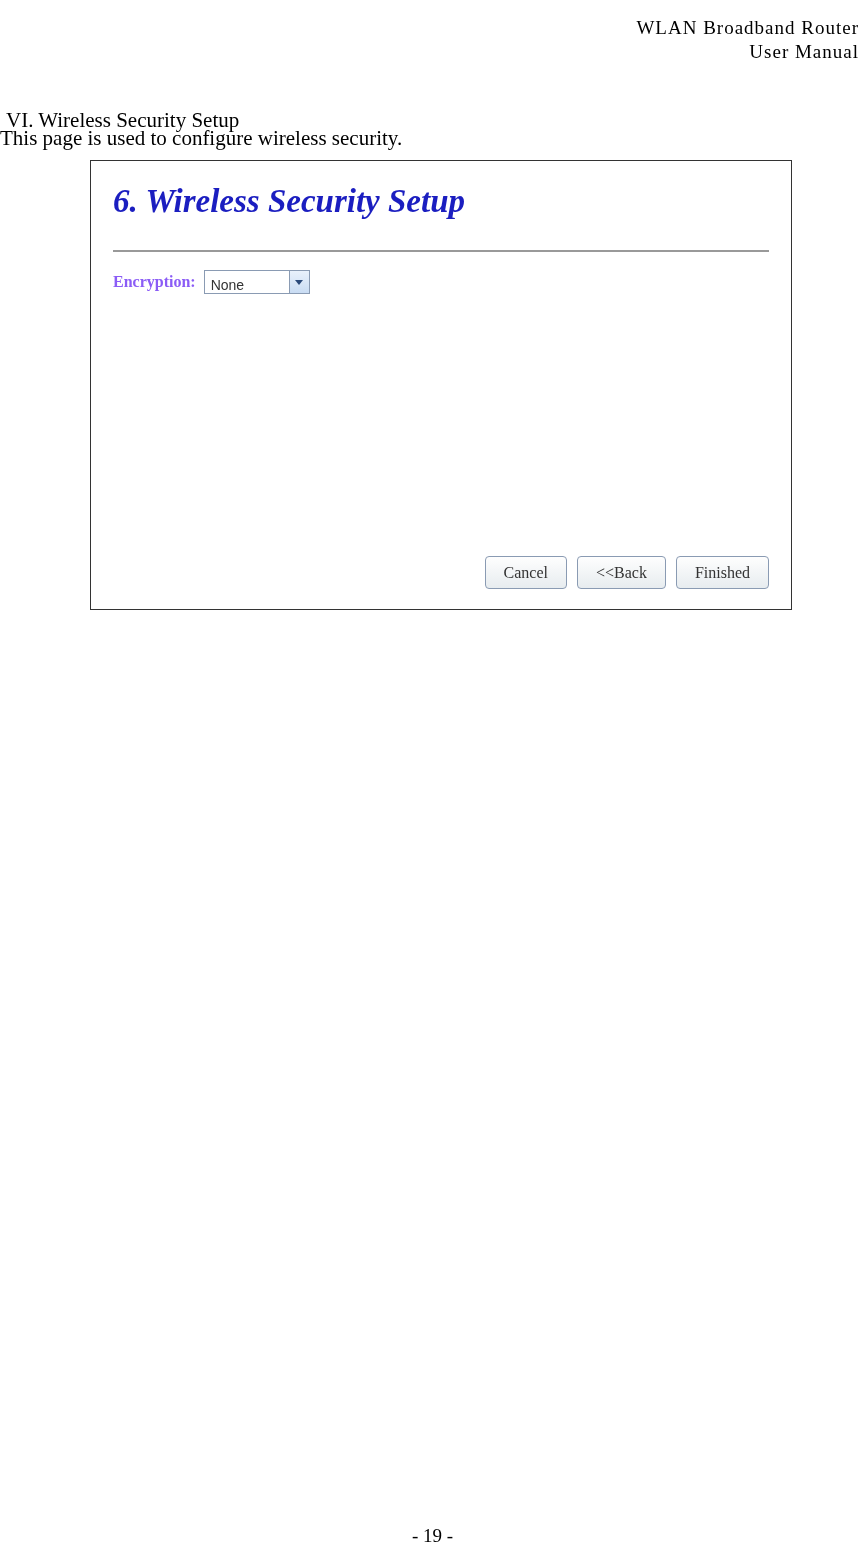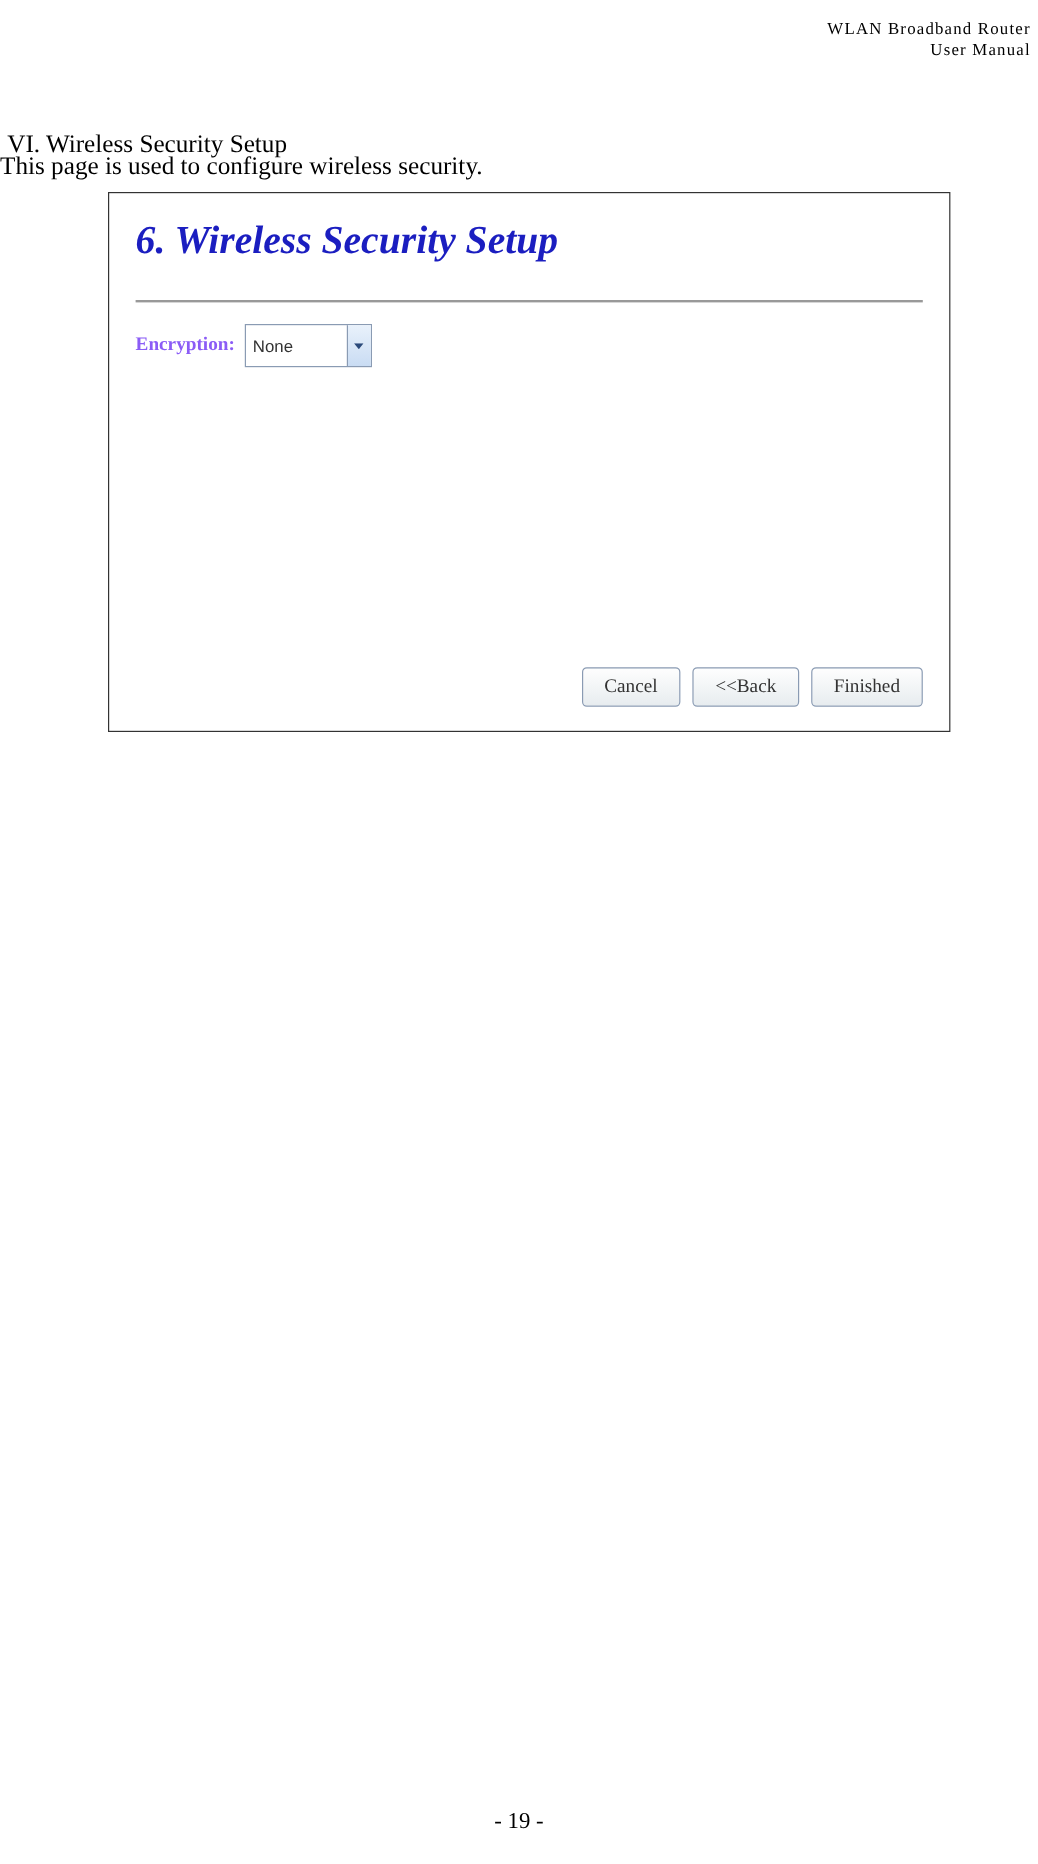--- a/index.html
+++ b/index.html
@@ -12,21 +12,21 @@
       height: 1553px;
       background: #ffffff;
       font-family: "Times New Roman", Times, serif;
       position: relative;
     }
     .header-right {
       position: absolute;
       top: 16px;
       right: 6px;
       text-align: right;
-      font-size: 14px;
+      font-size: 19px;
       line-height: 1.25;
       letter-spacing: 1px;
     }
     .section-heading {
       position: absolute;
       top: 108px;
       left: 6px;
       font-size: 21px;
     }
     .section-desc {
@@ -71,24 +71,24 @@
       gap: 8px;
     }
     .field-label {
       font-weight: bold;
       font-size: 16px;
       color: #8b5cf6;
     }
     .select-wrap {
       position: relative;
       display: inline-flex;
-      align-items: center;
+      align-items: flex-end;
       border: 1px solid #8a9bb3;
       background: #fff;
-      height: 36px;
+      height: 24px;
       width: 106px;
       font-family: Arial, sans-serif;
       font-size: 14px;
       color: #333;
     }
     .select-text {
       padding-left: 6px;
       flex: 1;
     }
     .select-arrow {
@@ -122,21 +122,21 @@
       padding: 2px 18px;
       height: 33px;
       display: inline-flex;
       align-items: center;
       justify-content: center;
       cursor: pointer;
       min-width: 82px;
     }
     .page-footer {
       position: absolute;
-      bottom: 24px;
+      bottom: 6px;
       left: 0;
       width: 100%;
       text-align: center;
       font-size: 19px;
     }
   </style>
 </head>
 <body>
 
 <div class="header-right">

